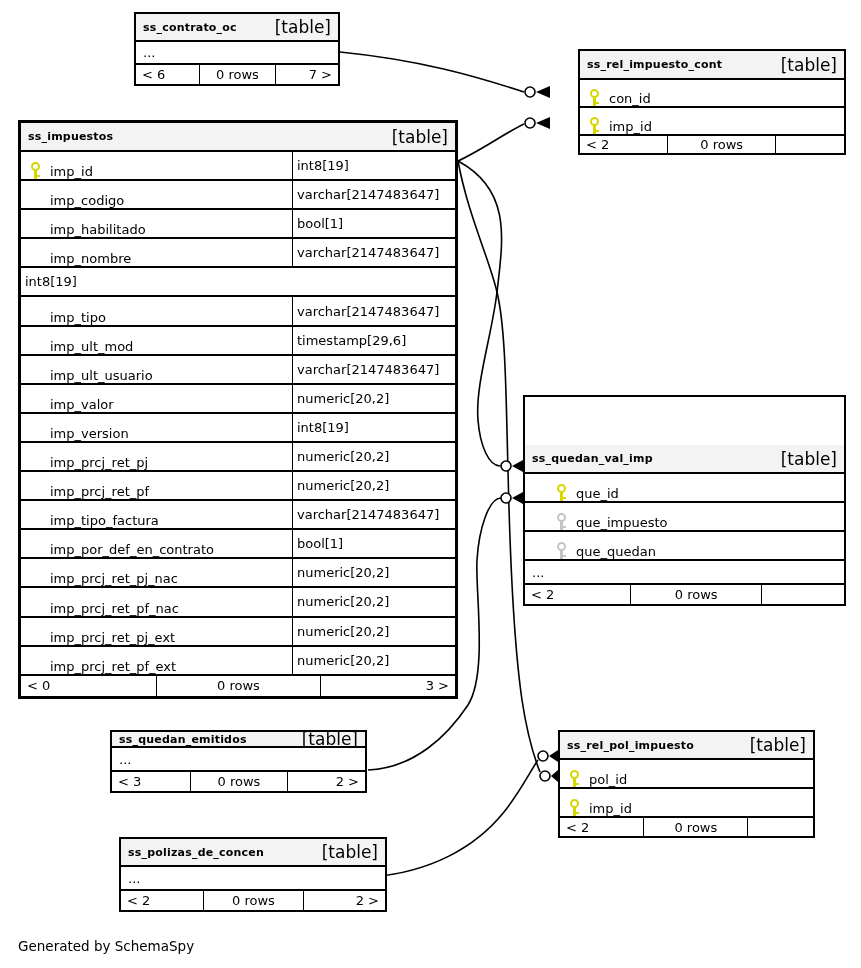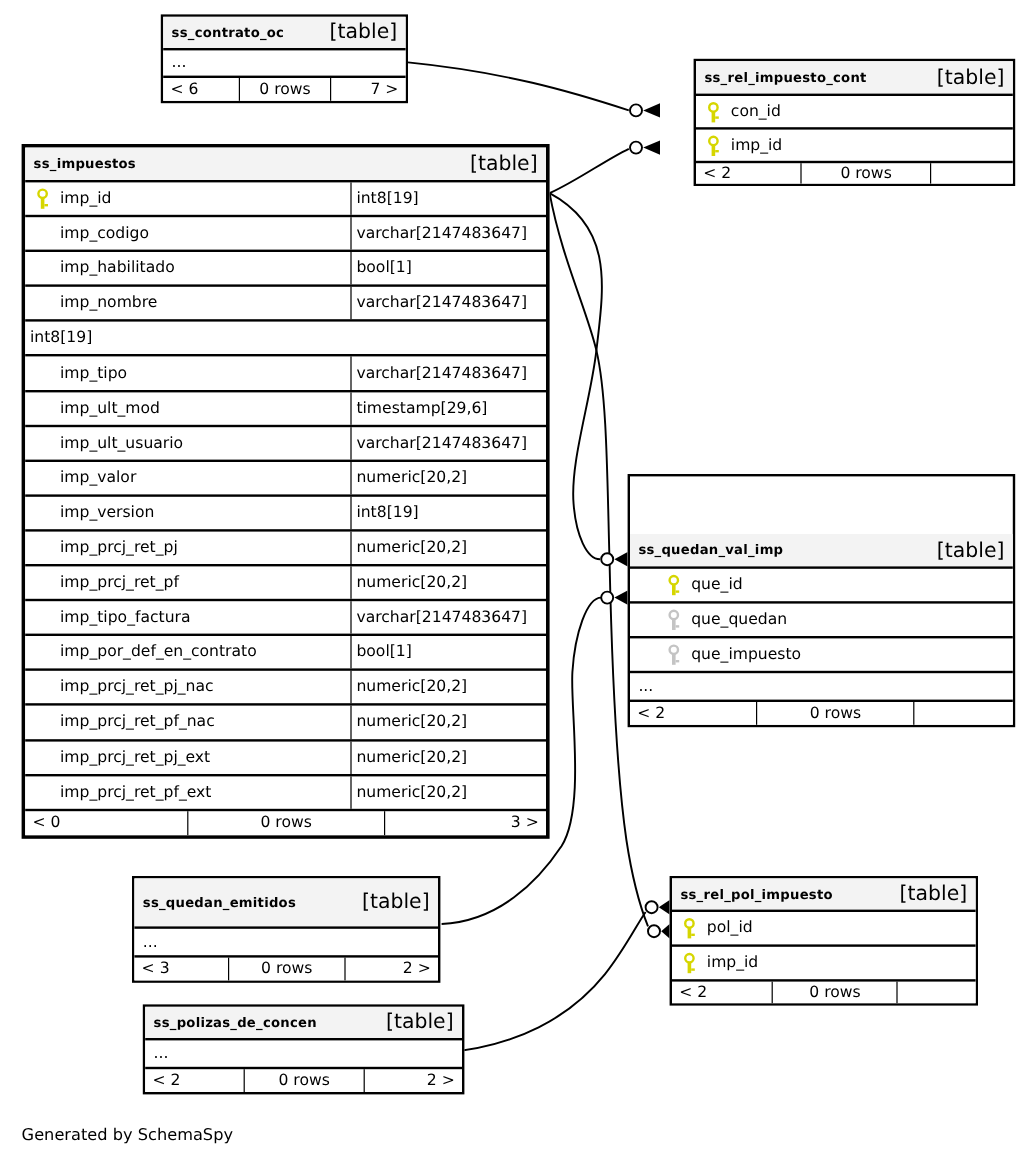--- a/index.html
+++ b/index.html
@@ -9,21 +9,21 @@
   .tbl{position:absolute;z-index:1;background:#fff;border:2px solid #000;box-sizing:border-box;}
   .tbl.main{border-width:3px;}
   .hdr{display:flex;align-items:center;justify-content:space-between;background:#f3f3f3;
        padding:0 7px;box-sizing:border-box;}
   .hdr .tname{font-weight:bold;font-size:11px;letter-spacing:.2px;}
   .hdr .ttag{font-size:17px;}
   .row,.more,.ftr{box-sizing:border-box;border-top:2px solid #000;display:flex;align-items:center;
        font-size:13px;background:#fff;}
   .more{padding-left:7px;}
   .cell{display:flex;align-items:center;height:100%;box-sizing:border-box;}
-  .cell.name{flex:1;padding-left:6px;}
+  .cell.name{flex:1;padding-left:6px;align-items:flex-end;}
   .cell.type{padding-left:4px;}
   .t-imp .cell.name{width:272px;flex:none;border-right:1.5px solid #000;}
   .t-imp .cell.type{flex:1;}
   .ftr .fc{height:100%;display:flex;align-items:center;box-sizing:border-box;padding:0 6px;}
   .ftr .f1{width:31%;}
   .ftr .f2{width:38%;justify-content:center;border-left:1.5px solid #000;}
   .ftr .f3{width:31%;justify-content:flex-end;border-left:1.5px solid #000;}
   .rel3 .ftr .f1{width:33%;} .rel3 .ftr .f2{width:41%;} .rel3 .ftr .f3{width:26%;}
   
   .key{position:relative;width:11px;height:17px;margin:0 9px 0 3px;flex:none;}
@@ -38,21 +38,21 @@
   .t-contrato{left:134px;top:12px;width:206px;}
   .t-contrato .hdr{height:26px;} .t-contrato .more{height:23px;} .t-contrato .ftr{height:21px;}
   .t-imp{left:18px;top:120px;width:440px;}
   .t-imp .hdr{height:27px;} .t-imp .row{height:29.1px;} .t-imp .ftr{height:22px;}
   .t-relcont{left:550px;top:49px;width:268px;margin-left:28px;}
   .t-relcont .hdr{height:27px;} .t-relcont .row{height:28px;} .t-relcont .ftr{height:19px;}
   .t-quedanval{left:523px;top:395px;width:323px;}
   .t-quedanval .hdr{height:27px;margin-top:48px;} .t-quedanval .row{height:29px;padding-left:22px;} .t-quedanval .more{height:24px;}
   .t-quedanval .ftr{height:21px;}
   .t-emitidos{left:110px;top:730px;width:257px;}
-  .t-emitidos .hdr{height:40px;gap:28px;} .t-emitidos .more{height:24px;} .t-emitidos .ftr{height:21px;}
+  .t-emitidos .hdr{height:14px;gap:28px;} .t-emitidos .more{height:24px;} .t-emitidos .ftr{height:21px;}
   .t-relpol{left:558px;top:710px;width:257px;margin-top:20px;}
   .t-relpol .hdr{height:26px;} .t-relpol .row{height:29px;} .t-relpol .ftr{height:20px;}
   .t-polizas{left:103px;top:837px;width:268px;margin-left:16px;}
   .t-polizas .hdr{height:26px;} .t-polizas .more{height:24px;} .t-polizas .ftr{height:21px;}
   .note{position:absolute;left:18px;top:938px;font-size:13.5px;z-index:1;}
 </style>
 </head>
 <body>
 
 <div id="canvas">
@@ -272,31 +272,31 @@
             <b></b>
           </span>
         <span>que_id</span>
         </div>
     </div>
     <div class="row">
       <div class="cell name">
           <span class="key fk">
             <b></b>
           </span>
+        <span>que_impuesto</span>
+        </div>
+    </div>
+    <div class="row">
+      <div class="cell name">
+          <span class="key fk">
+            <b></b>
+          </span>
         <span>que_quedan</span>
         </div>
     </div>
-    <div class="row">
-      <div class="cell name">
-          <span class="key fk">
-            <b></b>
-          </span>
-        <span>que_impuesto</span>
-        </div>
-    </div>
     <div class="more">...</div>
     <div class="ftr">
       <span class="fc f1">&lt; 2</span>
       <span class="fc f2">0 rows</span>
       <span class="fc f3"></span>
     </div>
   </div>
 
   <div class="tbl t-emitidos">
     <div class="hdr">

